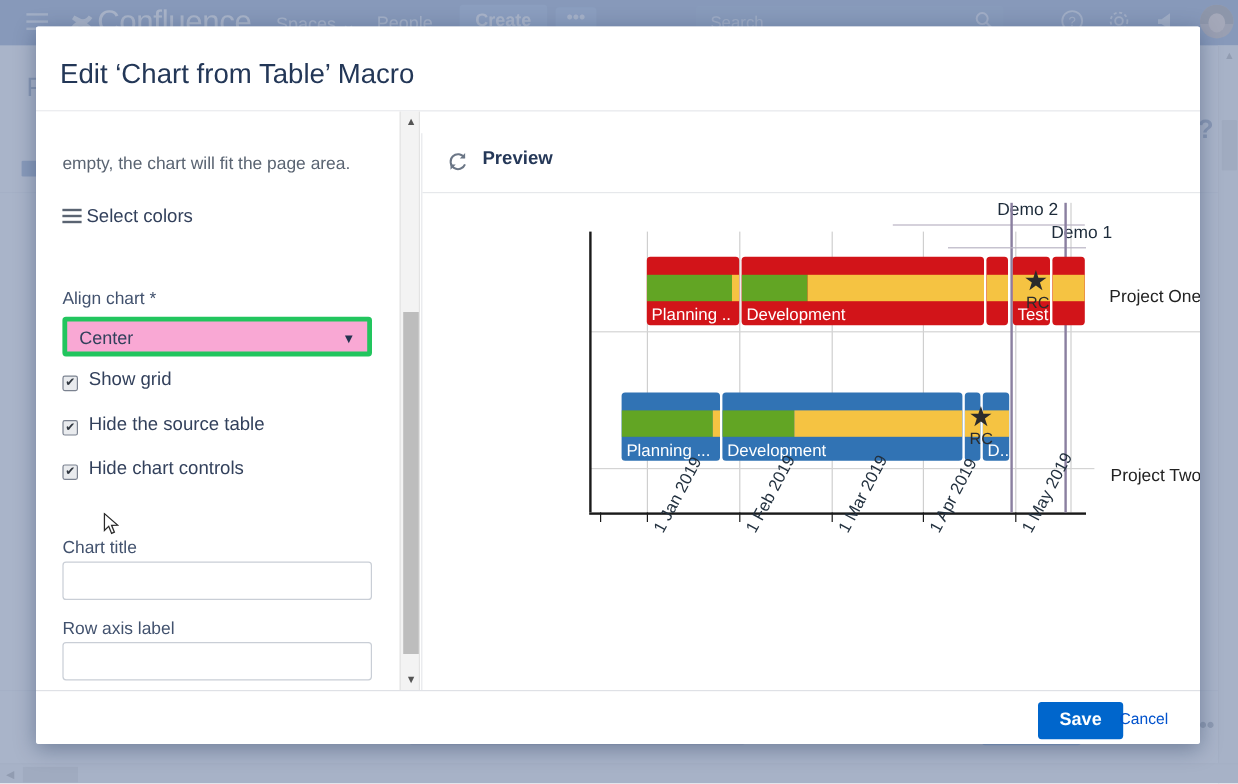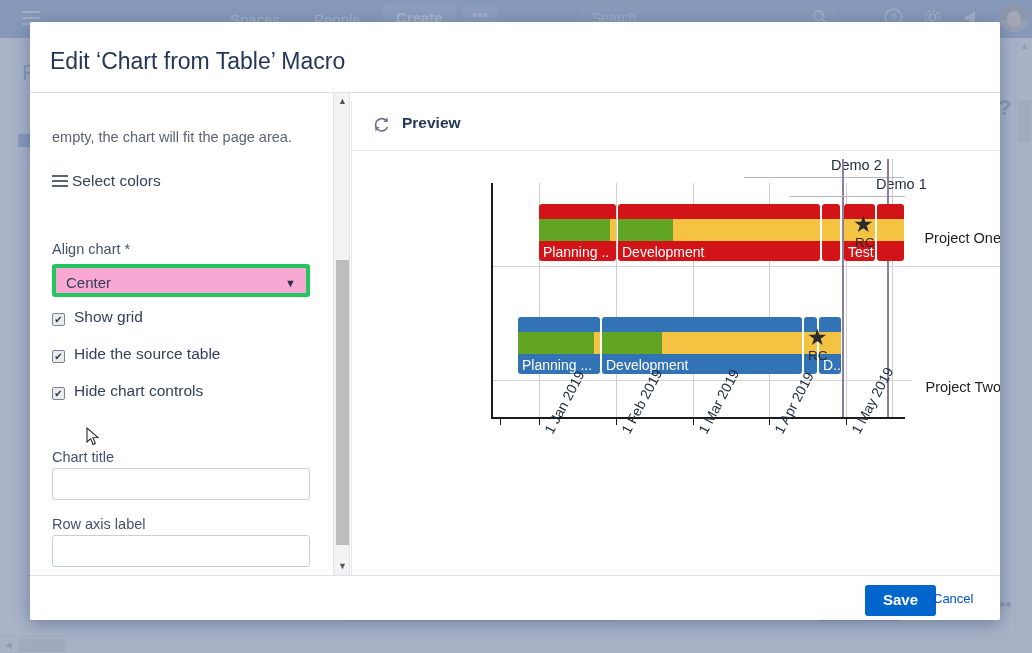--- a/index.html
+++ b/index.html
@@ -264,21 +264,21 @@
     position: absolute; left: 303px; top: 0; width: 17px; height: 482px;
     background: #f3f3f3; border-left: 1px solid #e3e3e3; border-right: 1px solid #e3e3e3;
   }
   .form-thumb {
     position: absolute; left: 2px; top: 167px; width: 13px; height: 285px;
     background: #bdbdbd;
   }
 
   
   .preview-col {
-    position: absolute; left: 321px; top: 8px; width: 649px; height: 482px;
+    position: absolute; left: 321px; top: 18px; width: 649px; height: 482px;
     background: #fff; border-left: 1px solid #e6e8eb;
   }
   .pv-header {
     position: absolute; left: 0; top: 0; width: 649px; height: 49px;
   }
   .pv-refresh {
     position: absolute; left: 20px; top: 14px;
     width: 19px; height: 19px; color: #6b7686;
   }
   .pv-title {
@@ -366,20 +366,28 @@
 <body>
 
 <div id="page-behind">
 
   <div class="nav-bar">
     <div class="nav-inner">
       <div class="nav-hamburger">
         <span></span>
           <span></span>
           <span></span>
+      </div>
+      <div class="nav-logo">
+        <span class="lg-mark">
+          <svg width="20" height="20" viewBox="0 0 20 20">
+              <path d="M1 14c4-6 9-7 13-4l4 3-2 3-4-2c-3-2-6-1-8 2z" fill="#ffffff"></path>
+              <path d="M19 6c-4 6-9 7-13 4L2 7l2-3 4 2c3 2 6 1 8-2z" fill="#ffffff" opacity=".9"></path>
+            </svg>
+        </span><span>Confluence</span>
       </div>
       <div class="nav-item" id="nav-spaces">
         <span>Spaces</span> <span>⌄</span>
       </div>
       <div class="nav-item" id="nav-people">People</div>
       <div class="nav-create">Create</div>
       <div class="nav-dots">•••</div>
       <div class="nav-search">
         <div class="nav-search-text">Search</div>
         <div class="nav-search-icon">

